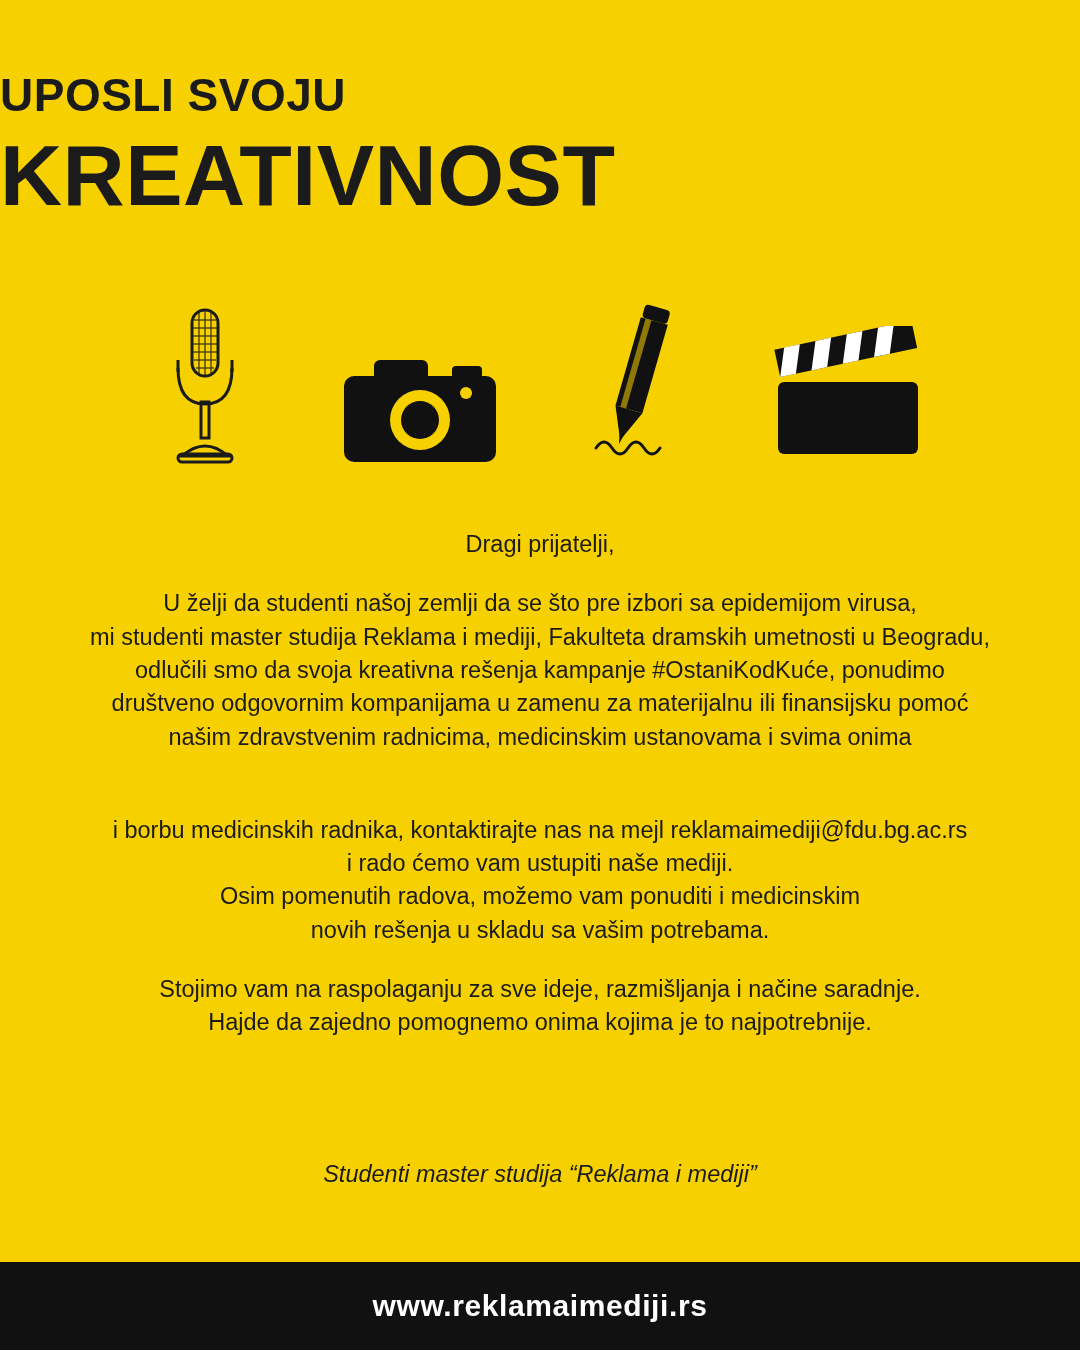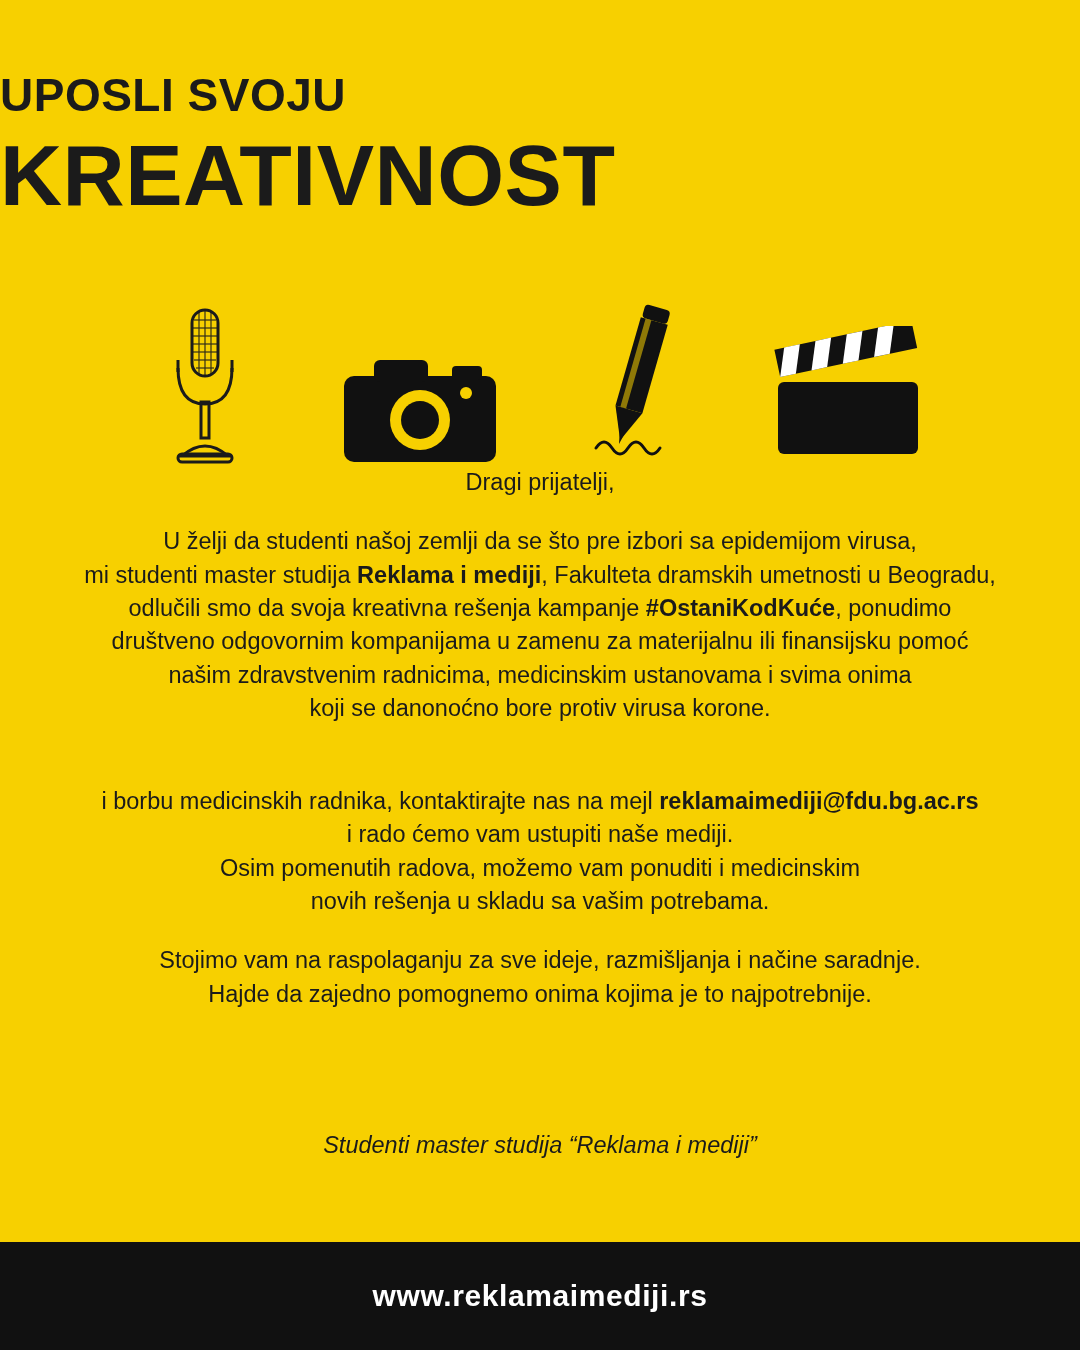--- a/index.html
+++ b/index.html
@@ -58,51 +58,52 @@
     height: 170px;
   }
   .icon-cell {
     display: flex;
     align-items: flex-end;
     justify-content: center;
   }
 
   
   .body-text {
+    margin-top: 62px;
     width: 1010px;
     text-align: center;
     font-size: 23.5px;
     line-height: 1.42;
     color: #1b1b1b;
   }
   .para {
     margin: 0 0 26px 0;
   }
   .para.tight {
     margin-bottom: 0;
   }
   .para b {
-    font-weight: bold;
+    font-weight: normal;
   }
 
   .signature {
     margin-top: 118px;
     font-style: italic;
     font-size: 23.5px;
     text-align: center;
     color: #1b1b1b;
   }
 
   
   .footer {
     position: absolute;
     left: 0;
     bottom: 0;
     width: 1080px;
-    height: 108px;
+    height: 88px;
     background: #111111;
     display: flex;
     align-items: center;
     justify-content: center;
   }
   .footer-url {
     color: #FFFFFF;
     font-size: 30px;
     font-weight: bold;
     letter-spacing: 0.6px;
@@ -194,21 +195,20 @@
   <div class="body-text">
 
     <p class="para">Dragi prijatelji,</p>
 
     <p class="para">
       <span>U želji da studenti našoj zemlji da se što pre izbori sa epidemijom virusa,</span><br>
       <span>mi studenti master studija </span><b>Reklama i mediji</b><span>, Fakulteta dramskih umetnosti u Beogradu,</span><br>
       <span>odlučili smo da svoja kreativna rešenja kampanje </span><b>#OstaniKodKuće</b><span>, ponudimo</span><br>
       <span>društveno odgovornim kompanijama u zamenu za materijalnu ili finansijsku pomoć</span><br>
       <span>našim zdravstvenim radnicima, medicinskim ustanovama i svima onima</span><br>
-      <span>koji se danonoćno bore protiv virusa korone.</span>
     </p>
 
     <p class="para">
       <br>
       <span>i borbu medicinskih radnika, kontaktirajte nas na mejl </span><b>reklamaimediji@fdu.bg.ac.rs</b><br>
       <span>i rado ćemo vam ustupiti naše mediji.</span><br>
       <span>Osim pomenutih radova, možemo vam ponuditi i medicinskim</span><br>
       <span>novih rešenja u skladu sa vašim potrebama.</span>
     </p>
 

